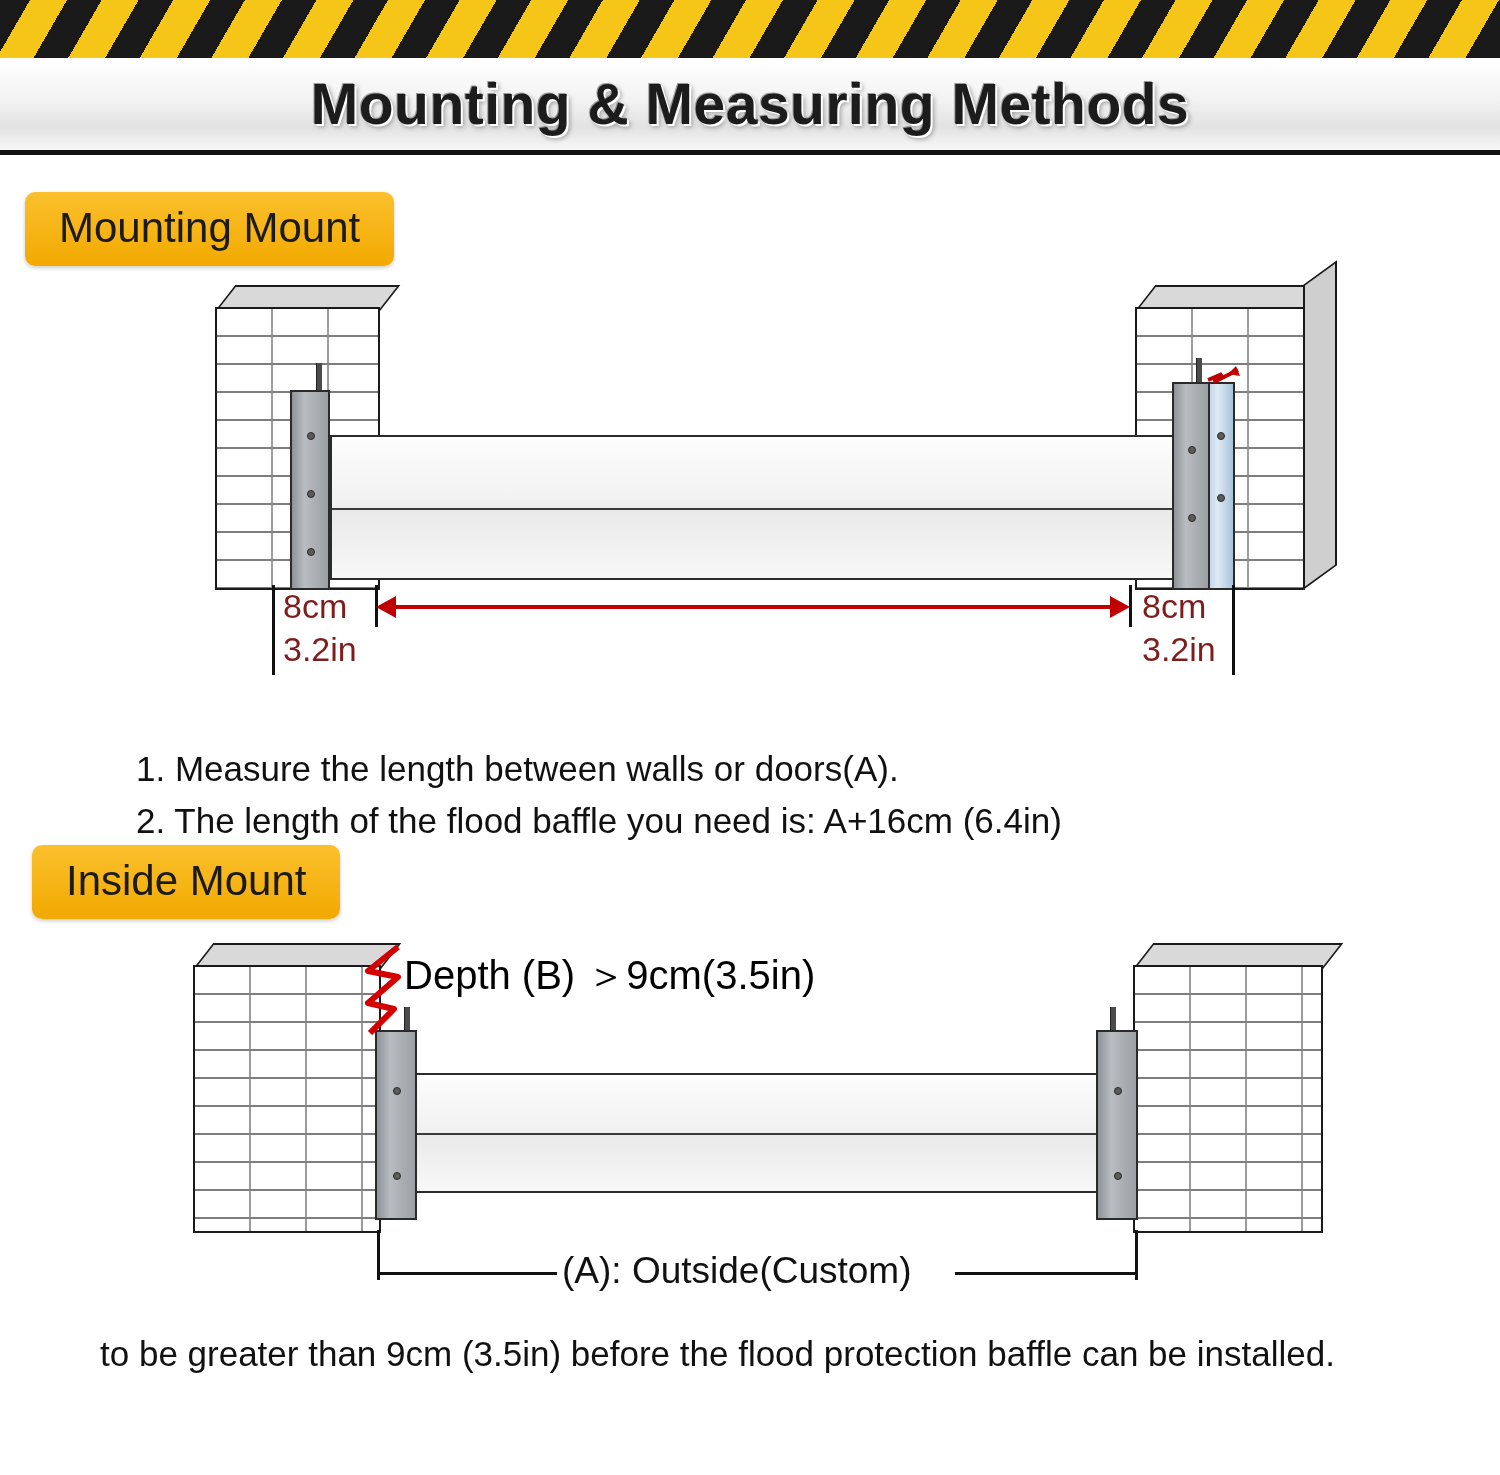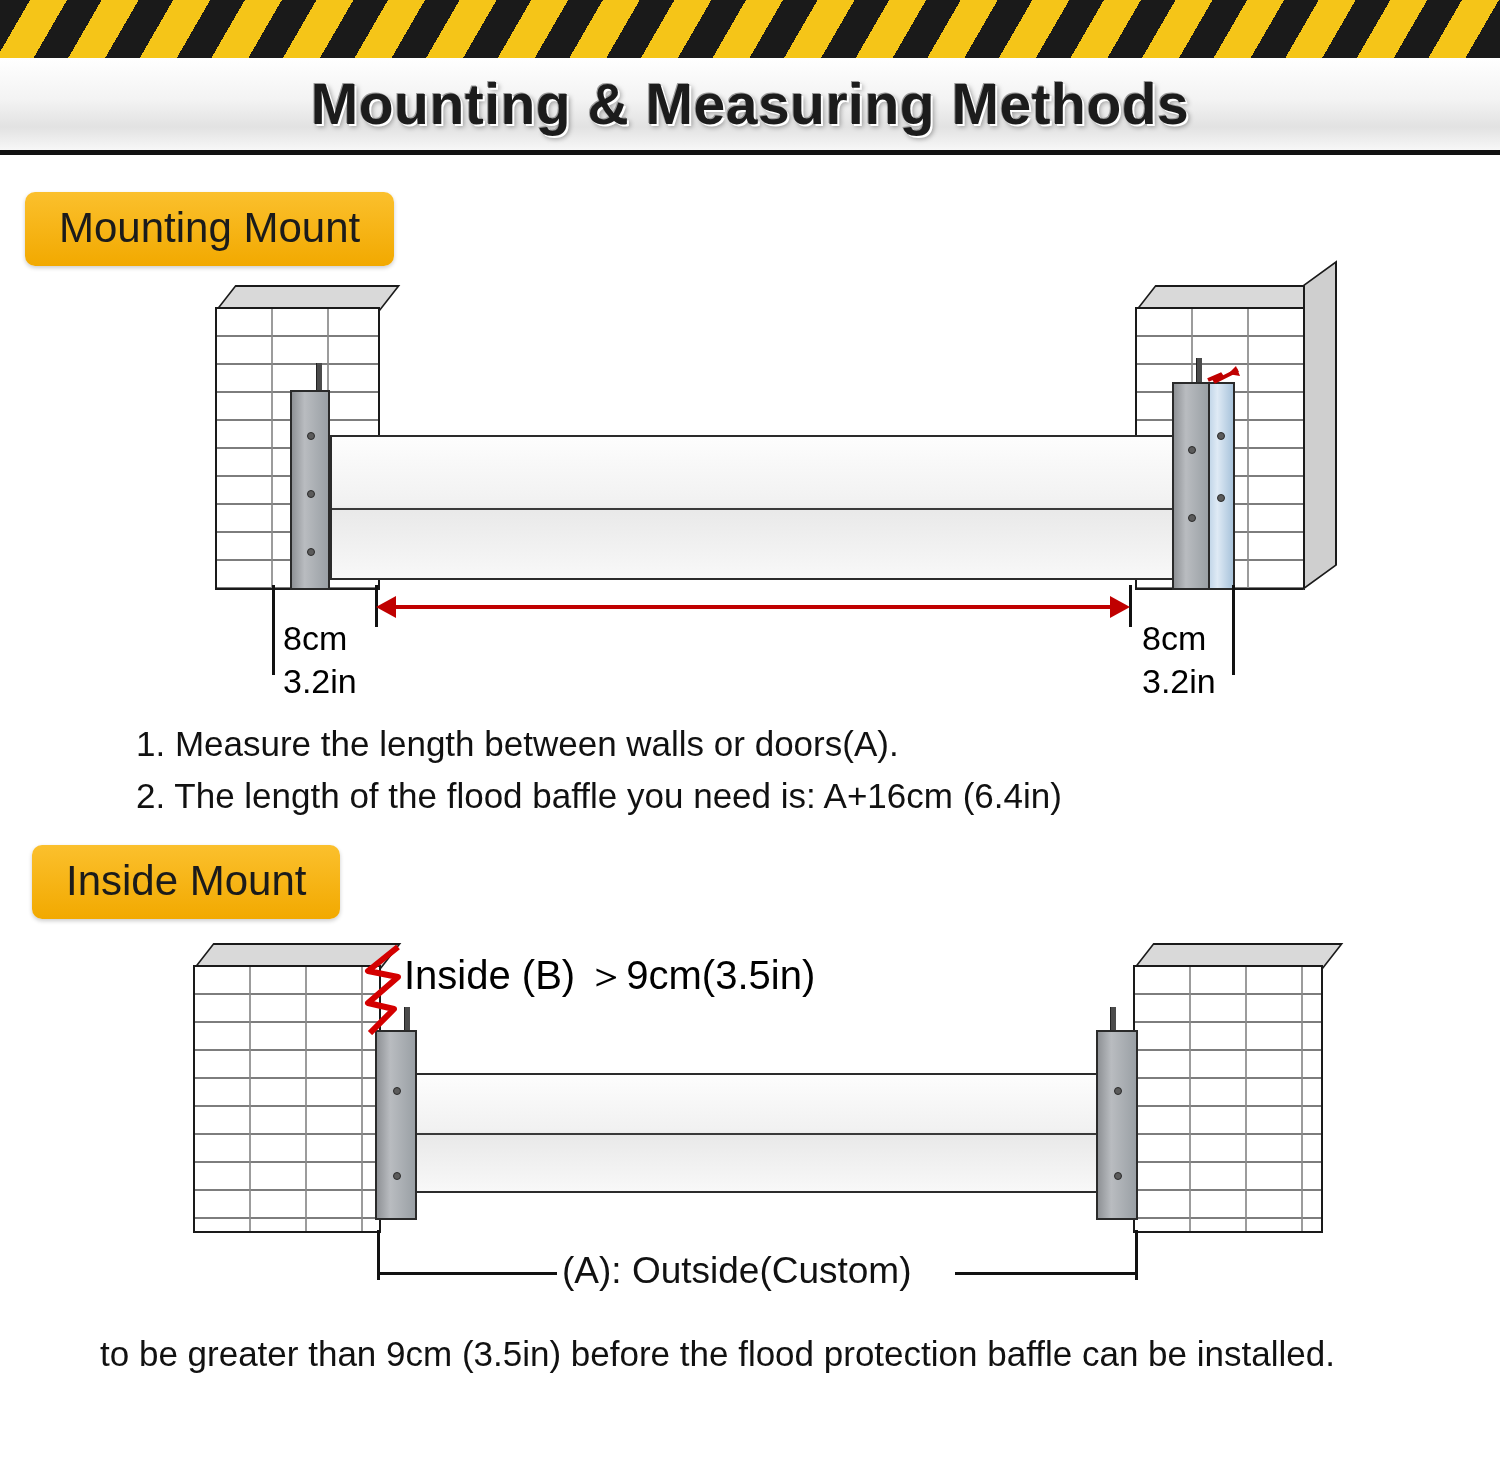--- a/index.html
+++ b/index.html
@@ -178,21 +178,21 @@
     position: absolute;
     width: 3px;
     background: #111;
   }
   .tick-black-line {
     position: absolute;
     height: 3px;
     background: #111;
   }
 
-  .label { position: absolute; font-size: 34px; color: #000000; white-space: nowrap; margin-top: 32px; }
+  .label { position: absolute; font-size: 34px; color: #7f1d1d; white-space: nowrap; }
   .label-big { position: absolute; font-size: 37px; color: #111; white-space: nowrap; }
   .red-A { color: #c00000; font-weight: bold; }
 
   .steps { position: absolute; font-size: 35px; color: #111; line-height: 1.48; }
 
   
   .zigzag { position:absolute; }
 </style>
 </head>
 <body>
@@ -256,21 +256,21 @@
   <div class="arrow-r" style="left:1110px;top:11px;"></div>
 
   <div class="label" style="left:283px;top:2px;">8cm</div>
   <div class="label" style="left:283px;top:45px;">3.2in</div>
 
   <div class="label" style="left:1142px;top:2px;">8cm</div>
   <div class="label" style="left:1142px;top:45px;">3.2in</div>
 
 </div>
 
-<div class="steps" style="left:136px;top:718px;">
+<div class="steps" style="left:136px;top:743px;">
   <div>1. Measure the length between walls or doors(A).</div>
   <div>2. The length of the flood baffle you need is: A+16cm (6.4in)</div>
 </div>
 
 <div class="pill pill-inside">Inside Mount</div>
 
 <div class="abs" style="left:0;top:925px;width:1500px;height:330px;">
 
   <div class="pillar" style="left:193px;top:18px;width:188px;height:290px;">
     <div class="top"></div>
@@ -295,21 +295,21 @@
     <div class="screw" style="top:55px;"></div>
     <div class="screw" style="top:140px;"></div>
   </div>
 
   <svg class="zigzag" width="46" height="90" style="left:360px;top:20px;">
     <path d="M38 2 L8 26 L38 32 L8 58 L34 64 L10 88" stroke="#d40000" stroke-width="6" fill="none" stroke-linejoin="round"></path>
   </svg>
 </div>
 
 <div class="abs" style="left:404px;top:948px;font-size:40px;white-space:nowrap;">
-  <span>Inside (B)</span>
+  <span>Depth (B)</span>
   <span>＞</span><span>9cm(3.5in)</span>
 </div>
 
 <div class="abs" style="left:0;top:1230px;width:1500px;height:70px;">
   <div class="tick" style="left:377px;top:0;height:50px;"></div>
   <div class="tick" style="left:1135px;top:0;height:50px;"></div>
   <div class="tick-black-line" style="left:377px;top:42px;width:180px;"></div>
   <div class="tick-black-line" style="left:955px;top:42px;width:180px;"></div>
   <div class="label-big" style="left:562px;top:20px;">(A): Outside(Custom)</div>
 </div>

